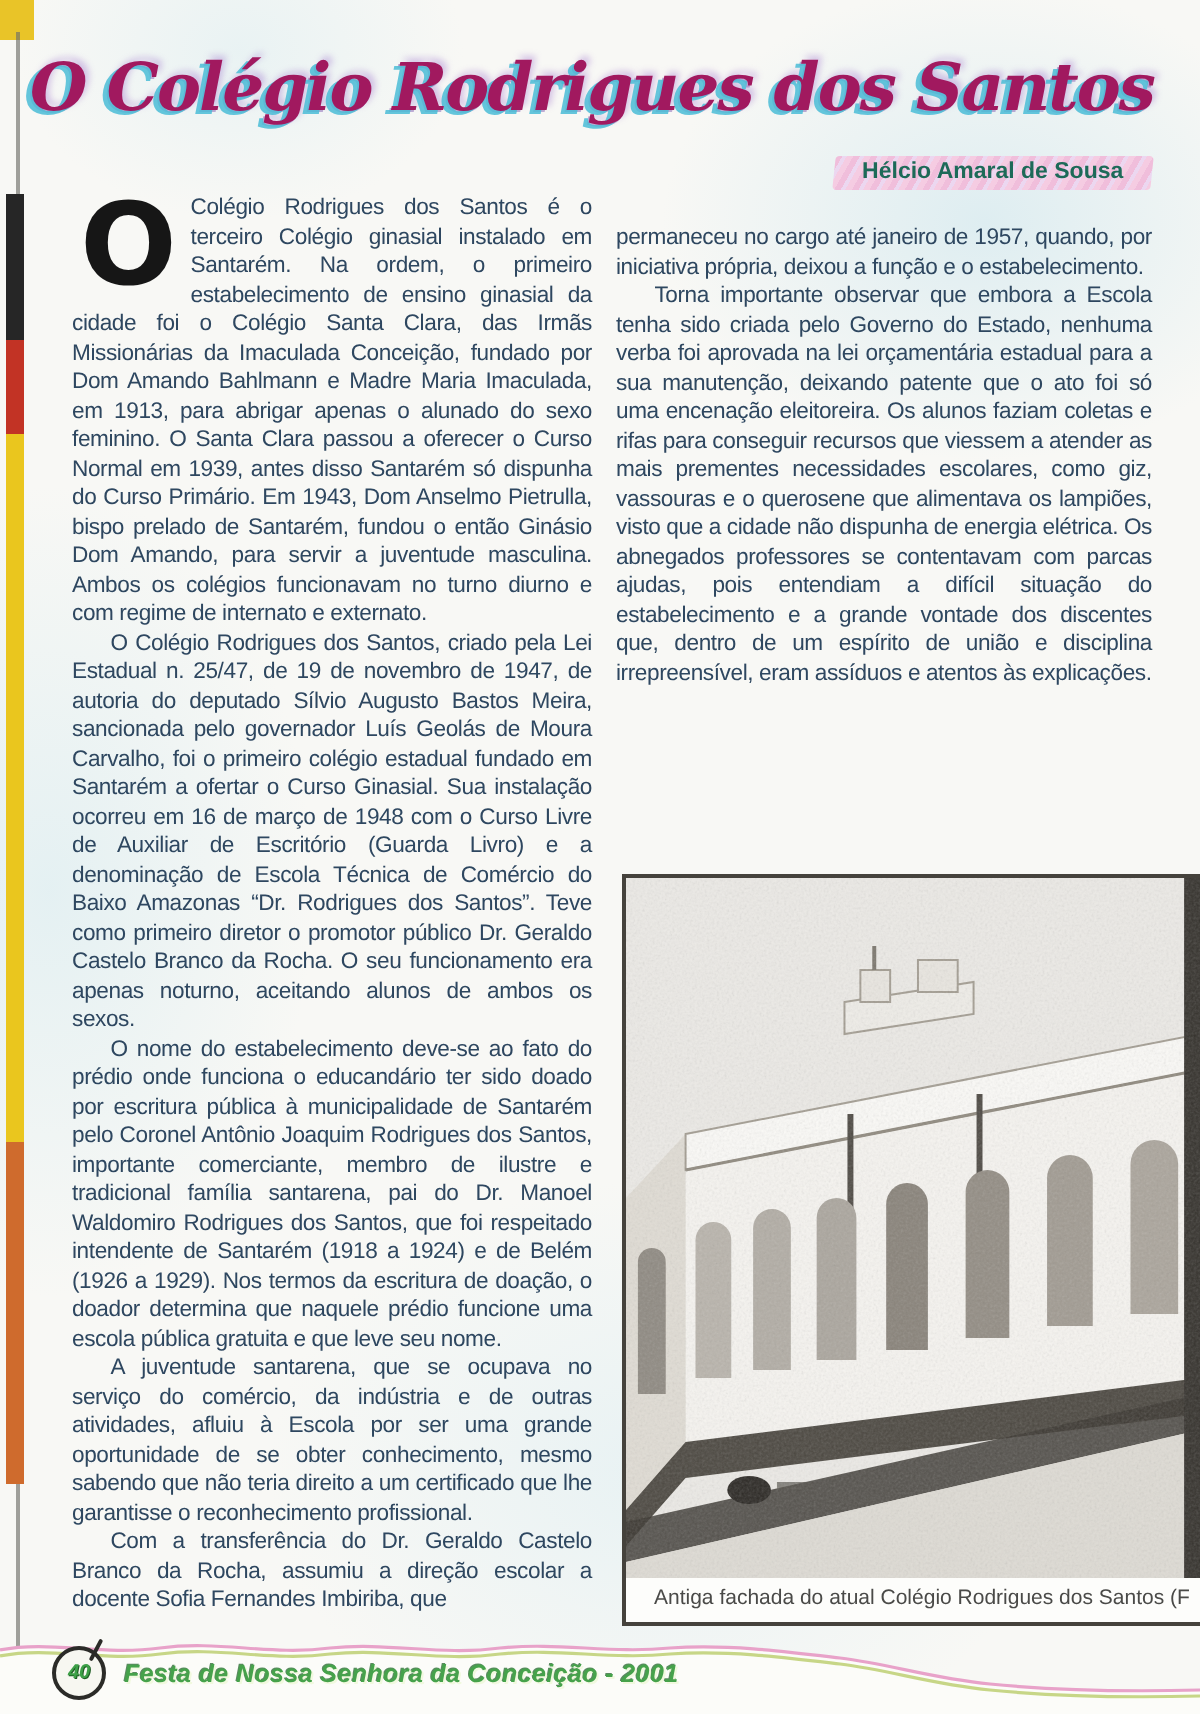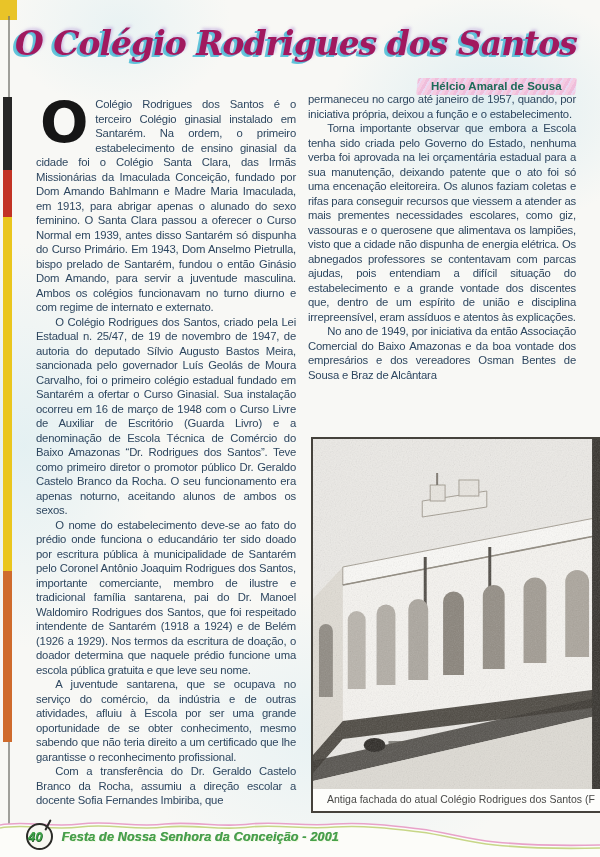--- a/index.html
+++ b/index.html
@@ -41,21 +41,21 @@
     border-radius:2px; transform:skewX(-6deg);
   }
   .byline span { display:inline-block; transform:skewX(6deg); }
 
   
   .col {
     position:absolute; color:#2e4760; font-size:11.3px; line-height:14.5px;
     letter-spacing:-0.2px; text-align:justify;
   }
   .col-left  { left:36px;  top:97px;  width:260px; }
-  .col-right { left:308px; top:92px; width:268px; }
+  .col-right { left:308px; top:112px; width:268px; }
   .col p { text-indent:1.7em; }
   .col p.no-indent { text-indent:0; }
 
   .dropcap {
     float:left; font-family:"DejaVu Sans", sans-serif; font-weight:800;
     font-size:57px; line-height:50px; color:#161616; margin:1px 7px 0 4px;
   }
 
   
   .photo-box {
@@ -70,22 +70,22 @@
 
   
   .wave { position:absolute; left:0; bottom:0; width:600px; height:44px; z-index:3; }
   .footer-row {
     position:absolute; left:26px; bottom:7px; z-index:4;
     display:flex; align-items:center; gap:9px;
   }
   .page-badge {
     position:relative; width:27px; height:27px; border-radius:50%;
     border:2px solid #2b2b28; background:#f7f7f1;
-    display:flex; align-items:center; justify-content:flex-start;
-    font-size:13px; font-weight:bold; font-style:italic; color:#3da047;
+    display:flex; align-items:center; justify-content:center;
+    font-size:10px; font-weight:bold; font-style:italic; color:#3da047;
     text-shadow:0.5px 0.5px 0 #1e5e24;
   }
   .page-badge .needle {
     position:absolute; top:-6px; right:2px; width:2px; height:12px;
     background:#2b2b28; transform:rotate(28deg); border-radius:1px;
   }
   .footer-title {
     font-size:12.5px; font-weight:bold; font-style:italic; color:#46a24b;
     text-shadow:1px 1px 0 rgba(240,248,220,.9), -0.5px -0.5px 0 rgba(36,100,44,.75);
     letter-spacing:0.2px;
@@ -114,21 +114,20 @@
     </p>
     <p>O Colégio Rodrigues dos Santos, criado pela Lei Estadual n. 25/47, de 19 de novembro de 1947, de autoria do deputado Sílvio Augusto Bastos Meira, sancionada pelo governador Luís Geolás de Moura Carvalho, foi o primeiro colégio estadual fundado em Santarém a ofertar o Curso Ginasial. Sua instalação ocorreu em 16 de março de 1948 com o Curso Livre de Auxiliar de Escritório (Guarda Livro) e a denominação de Escola Técnica de Comércio do Baixo Amazonas “Dr. Rodrigues dos Santos”. Teve como primeiro diretor o promotor público Dr. Geraldo Castelo Branco da Rocha. O seu funcionamento era apenas noturno, aceitando alunos de ambos os sexos.</p>
     <p>O nome do estabelecimento deve-se ao fato do prédio onde funciona o educandário ter sido doado por escritura pública à municipalidade de Santarém pelo Coronel Antônio Joaquim Rodrigues dos Santos, importante comerciante, membro de ilustre e tradicional família santarena, pai do Dr. Manoel Waldomiro Rodrigues dos Santos, que foi respeitado intendente de Santarém (1918 a 1924) e de Belém (1926 a 1929). Nos termos da escritura de doação, o doador determina que naquele prédio funcione uma escola pública gratuita e que leve seu nome.</p>
     <p>A juventude santarena, que se ocupava no serviço do comércio, da indústria e de outras atividades, afluiu à Escola por ser uma grande oportunidade de se obter conhecimento, mesmo sabendo que não teria direito a um certificado que lhe garantisse o reconhecimento profissional.</p>
     <p>Com a transferência do Dr. Geraldo Castelo Branco da Rocha, assumiu a direção escolar a docente Sofia Fernandes Imbiriba, que</p>
   </div>
 
   <div class="col col-right">
     <p class="no-indent">permaneceu no cargo até janeiro de 1957, quando, por iniciativa própria, deixou a função e o estabelecimento.</p>
     <p>Torna importante observar que embora a Escola tenha sido criada pelo Governo do Estado, nenhuma verba foi aprovada na lei orçamentária estadual para a sua manutenção, deixando patente que o ato foi só uma encenação eleitoreira. Os alunos faziam coletas e rifas para conseguir recursos que viessem a atender as mais prementes necessidades escolares, como giz, vassouras e o querosene que alimentava os lampiões, visto que a cidade não dispunha de energia elétrica. Os abnegados professores se contentavam com parcas ajudas, pois entendiam a difícil situação do estabelecimento e a grande vontade dos discentes que, dentro de um espírito de união e disciplina irrepreensível, eram assíduos e atentos às explicações.</p>
-    <p>No ano de 1949, por iniciativa da então Associação Comercial do Baixo Amazonas e da boa vontade dos empresários e dos vereadores Osman Bentes de Sousa e Braz de Alcântara</p>
   </div>
 
   <div class="photo-box">
     <svg class="photo-art" viewBox="0 0 289 350" preserveAspectRatio="none">
       <defs>
         <filter id="grain" x="0" y="0" width="100%" height="100%">
           <feTurbulence type="fractalNoise" baseFrequency="0.8" numOctaves="2"></feTurbulence>
           <feColorMatrix type="saturate" values="0"></feColorMatrix>
           <feComponentTransfer>
               <feFuncA type="linear" slope="0.22" intercept="0"></feFuncA>

